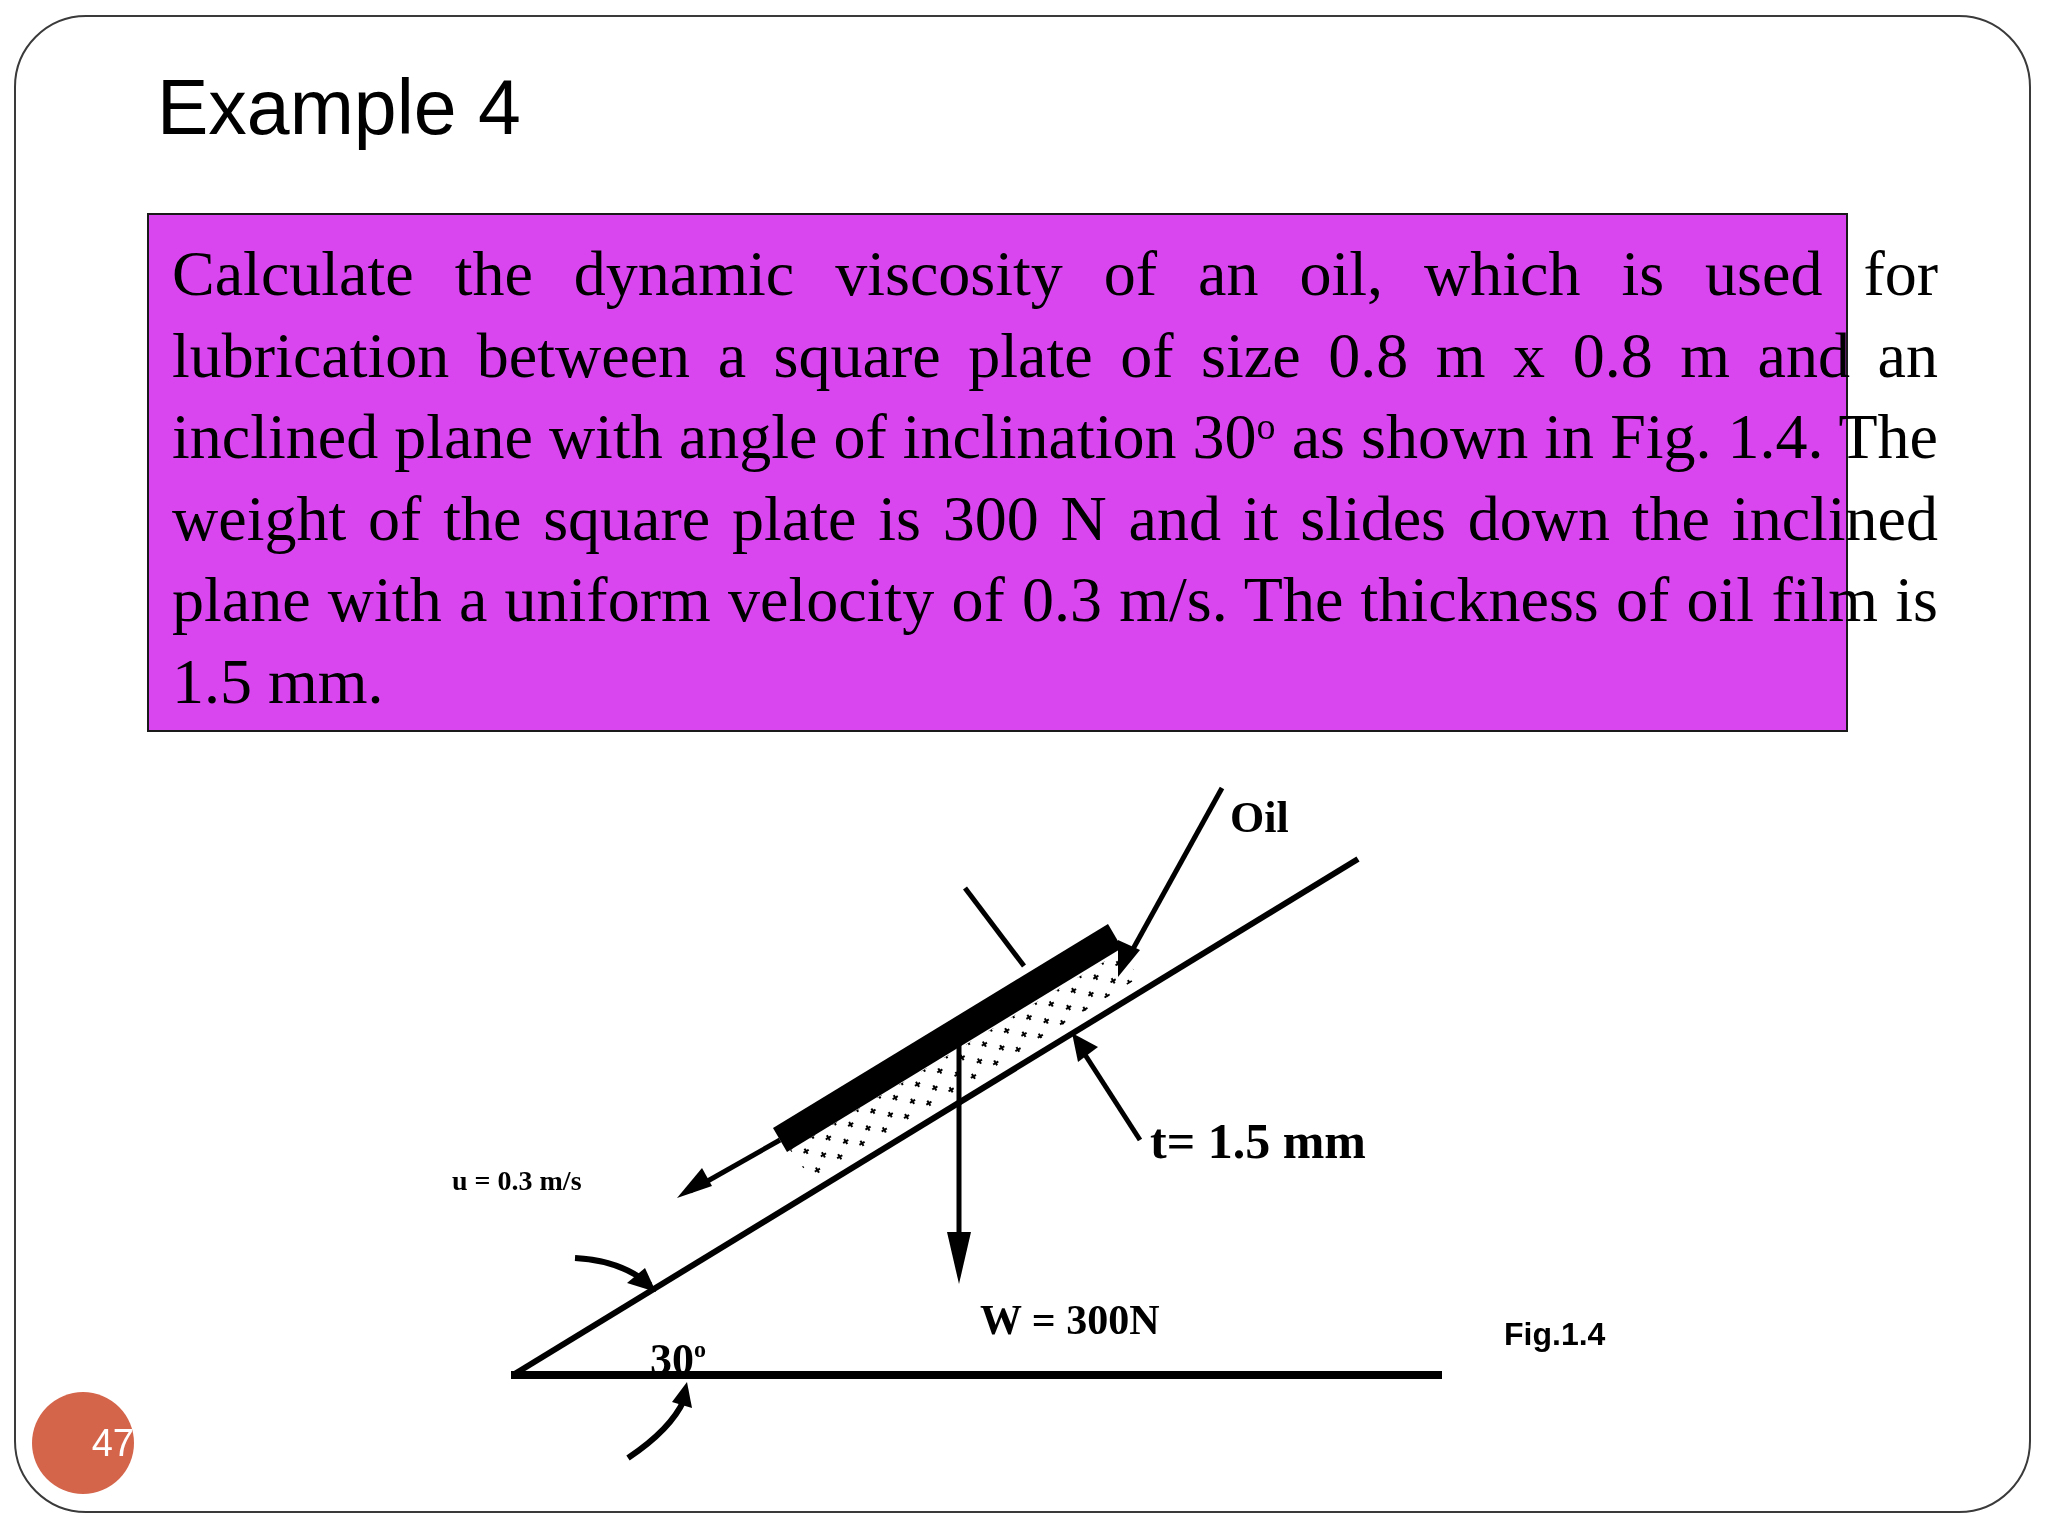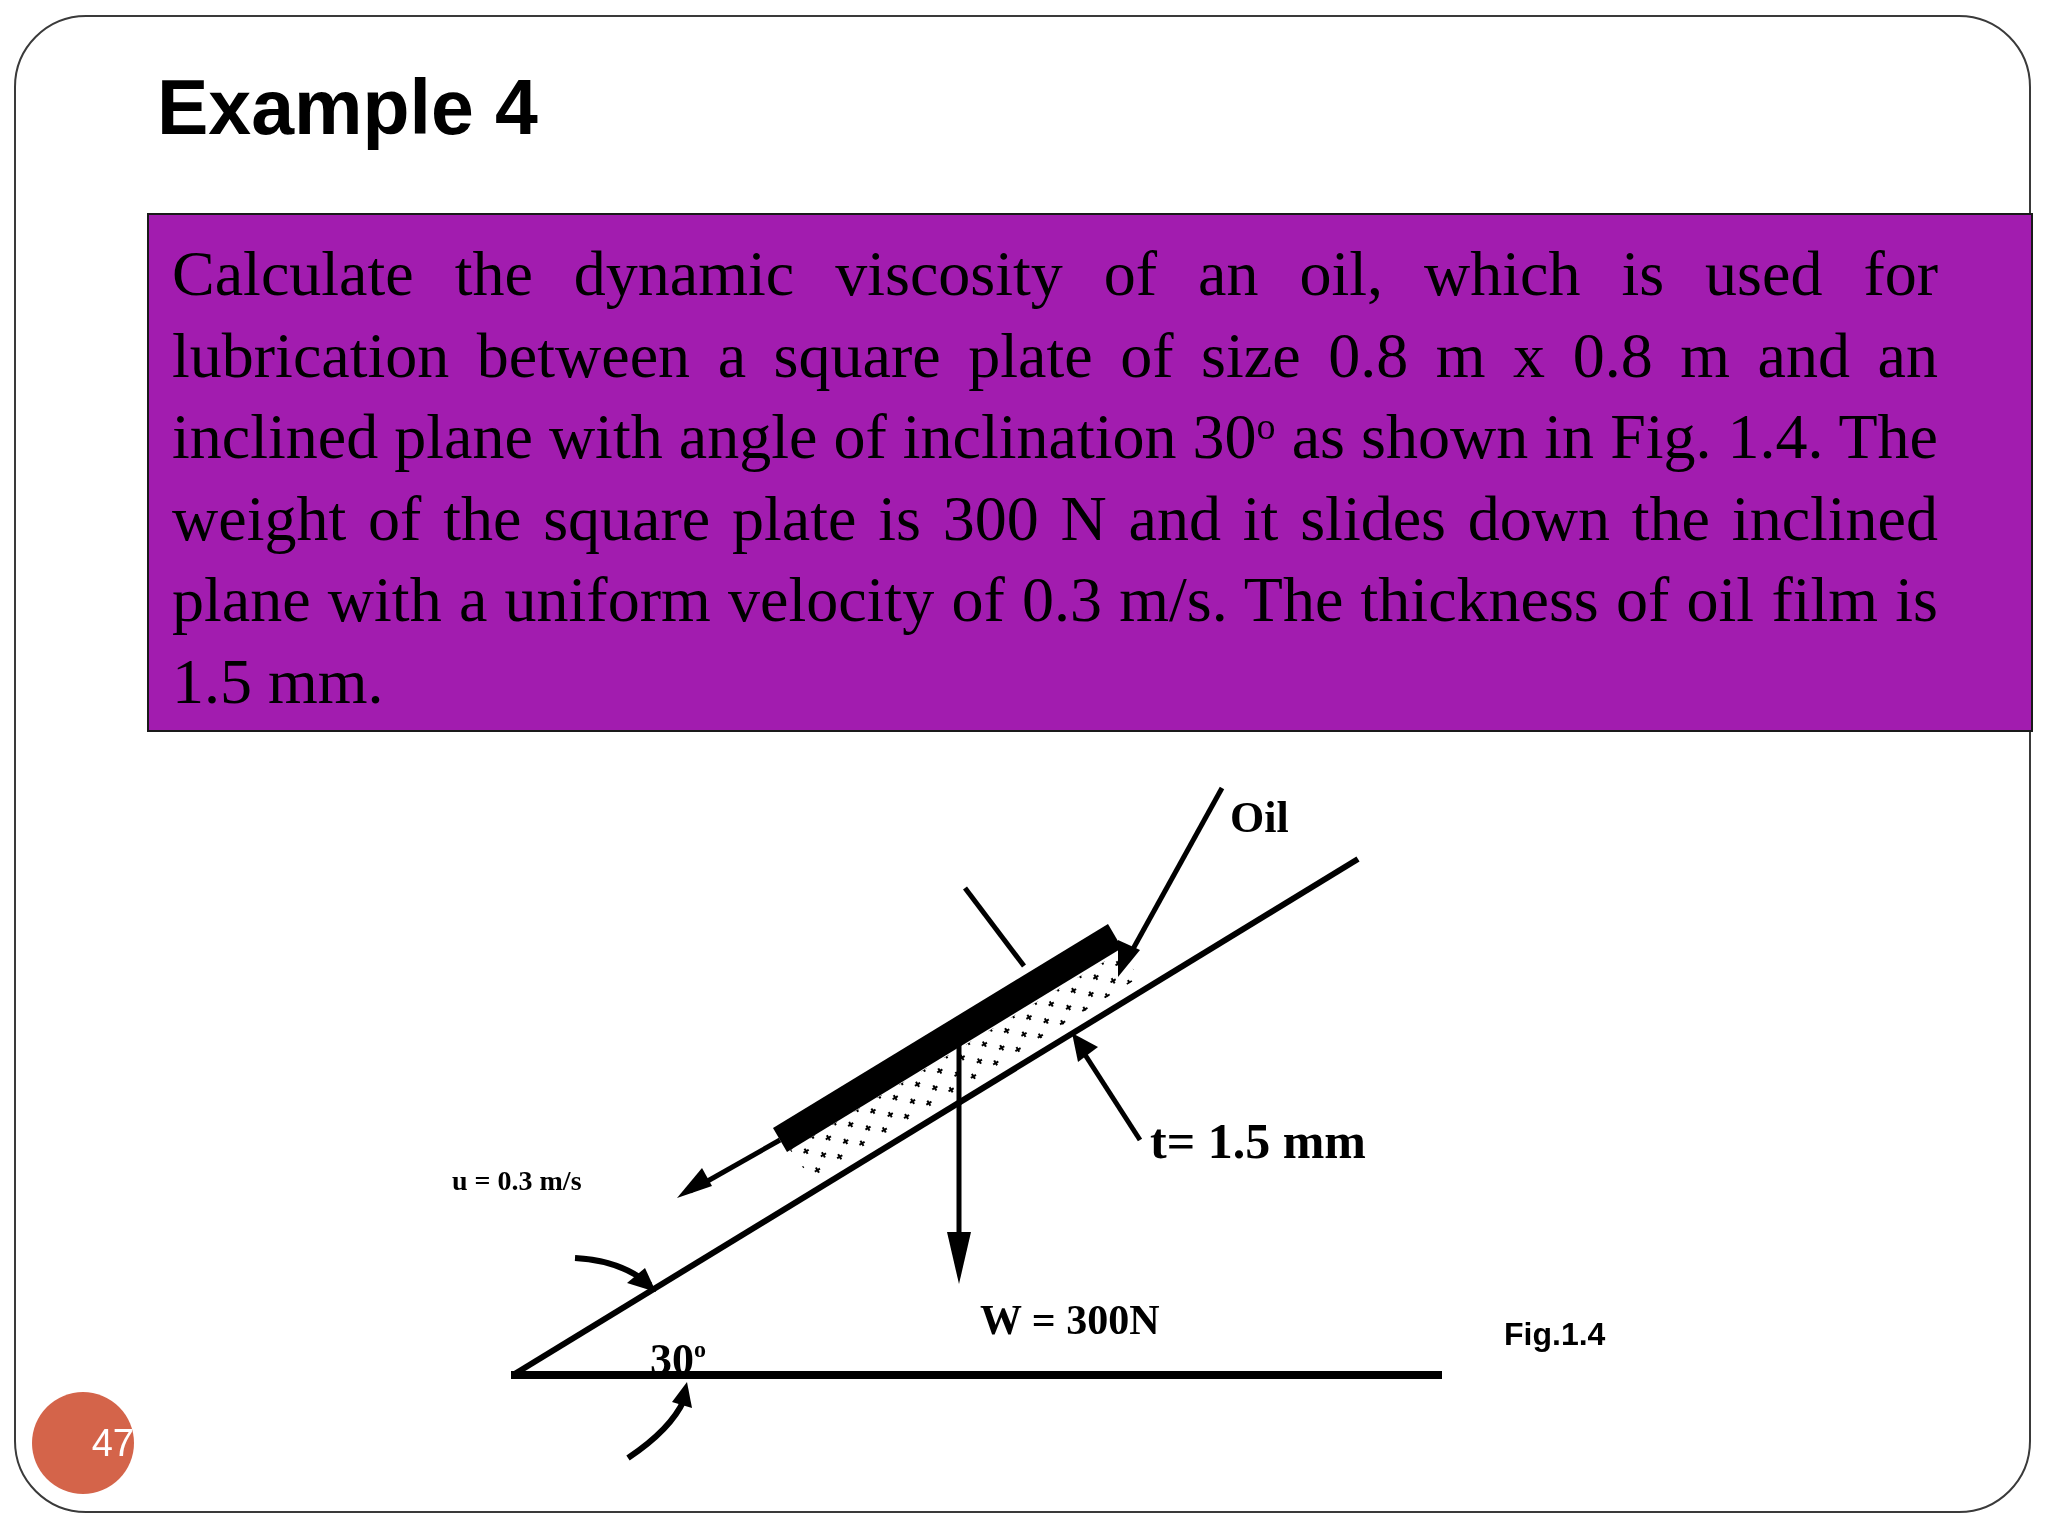--- a/index.html
+++ b/index.html
@@ -1,19 +1,19 @@
 <!DOCTYPE html>
 <html><head>
 <meta charset="utf-8">
 <style>
   html, body { margin:0; padding:0; background:#ffffff; }
   body { width:2048px; height:1536px; position:relative; overflow:hidden; font-family:"Liberation Sans", sans-serif; }
   .frame { position:absolute; left:14px; top:15px; width:2017px; height:1498px; border:2px solid #3a3a3a; border-radius:72px; box-sizing:border-box; }
-  .title { position:absolute; left:157px; top:62px; font-family:"Liberation Sans", sans-serif; font-weight:bold; font-size:77px; color:#000; letter-spacing:0px; margin:0; line-height:90px; }
-  .problem-box { position:absolute; left:147px; top:213px; width:1886px; height:519px; background:#a21caf; border:2px solid #1a1a1a; box-sizing:border-box; }
+  .title { position:absolute; left:157px; top:62px; font-family:"Liberation Sans", sans-serif; font-weight:normal; font-size:77px; color:#000; letter-spacing:0px; margin:0; line-height:90px; }
+  .problem-box { position:absolute; left:147px; top:213px; width:1701px; height:519px; background:#d946ef; border:2px solid #1a1a1a; box-sizing:border-box; }
   .problem-text { position:absolute; left:23px; top:18px; width:1766px; margin:0; font-family:"Liberation Serif", serif; font-size:64px; line-height:81.5px; color:#000; text-align:justify; text-align-last:left; }
   .problem-text sup { font-size:38px; vertical-align:top; line-height:60px; }
   .figure { position:absolute; left:0; top:0; width:2048px; height:1536px; }
   .fig-label { position:absolute; font-family:"Liberation Serif", serif; font-weight:bold; color:#000; white-space:nowrap; }
   .oil-label { left:1230px; top:752px; font-size:44px;margin-top:40px; }
   .t-label { left:1150px; top:1112px; font-size:50px; }
   .u-label { left:452px; top:1165px; font-size:28px; }
   .w-label { left:980px; top:1255px; font-size:42px;margin-top:41px; }
   .angle-label { left:650px; top:1310px; font-size:44px;margin-top:24px; }
   .angle-label sup { font-size:24px; vertical-align:top; line-height:30px; }

